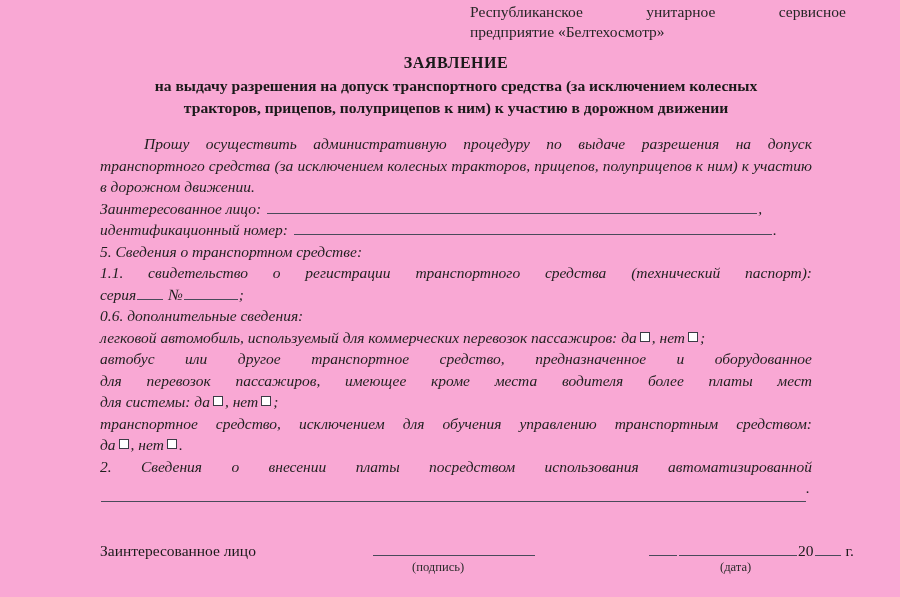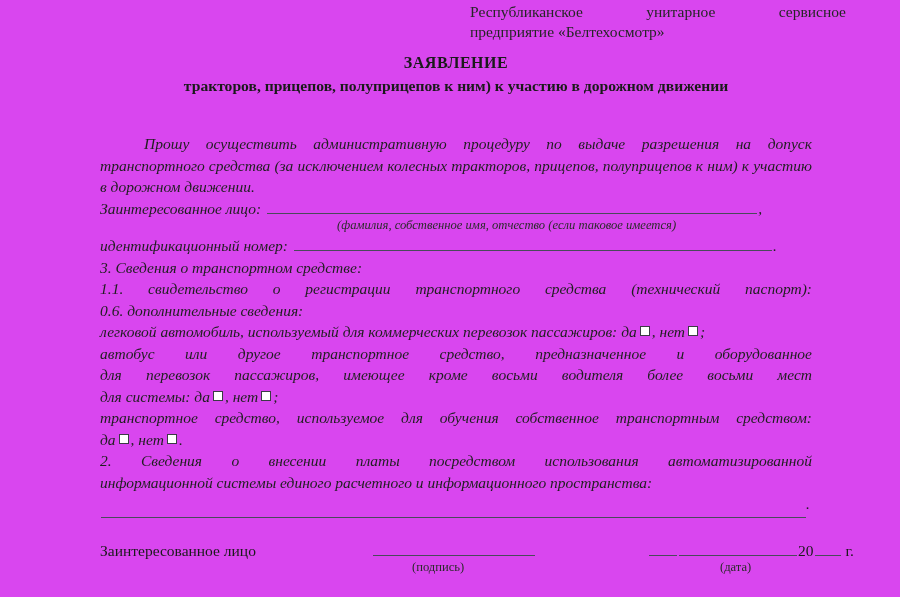--- a/index.html
+++ b/index.html
@@ -12,21 +12,21 @@
     height: 597px;
     overflow: hidden;
     font-family: "Liberation Serif", "DejaVu Serif", serif;
     color: #1a1a1a;
     -webkit-font-smoothing: antialiased;
   }
   .page {
     position: relative;
     width: 900px;
     height: 597px;
-    background: #d946ef;
+    background: #f9a8d4;
   }
 
   
   .org-header {
     position: absolute;
     left: 470px;
     top: 2px;
     width: 376px;
     font-size: 15.5px;
     line-height: 20px;
@@ -162,70 +162,71 @@
 <div class="page">
 
   <div class="org-header">
     <span class="ln">Республиканское унитарное сервисное</span>
     <span class="ln last">предприятие «Белтехосмотр»</span>
   </div>
 
   <div class="title-wrap">
     <div class="doc-title">ЗАЯВЛЕНИЕ</div>
     <div class="doc-subtitle">
+      <span class="sub-ln">на выдачу разрешения на допуск транспортного средства (за исключением колесных</span>
       <span class="sub-ln">тракторов, прицепов, полуприцепов к ним) к участию в дорожном движении</span>
     </div>
   </div>
 
   <div class="body-block">
 
     <p class="p-just">Прошу осуществить административную процедуру по выдаче разрешения на допуск транспортного средства (за исключением колесных тракторов, прицепов, полуприцепов к ним) к участию в дорожном движении.</p>
 
     <div class="line">
       <span>Заинтересованное лицо:</span><span class="rule" style="width:490px;margin-left:6px;"></span><span>,</span>
     </div>
-    <div class="cap-row">
-      <span class="caption cap-abs" style="left:237px;top:-1px;">(фамилия, собственное имя, отчество (если таковое имеется)</span>
-    </div>
 
     <div class="line">
       <span>идентификационный номер:</span><span class="rule" style="width:478px;margin-left:6px;"></span><span>.</span>
     </div>
 
-    <div class="line">3. Сведения о транспортном средстве:</div>
+    <div class="line">5. Сведения о транспортном средстве:</div>
 
     <div class="line-just-full">1.1. свидетельство о регистрации транспортного средства (технический паспорт):</div>
 
+    <div class="line">
+      <span>серия</span><span class="rule rule-xs"></span>
+      <span>№</span><span class="rule rule-s"></span><span>;</span>
+    </div>
 
     <div class="line">0.6. дополнительные сведения:</div>
 
     <div class="line">
       <span>легковой автомобиль, используемый для коммерческих перевозок пассажиров:</span>
       <span>да</span><span class="cbx"></span><span>,</span>
       <span>нет</span><span class="cbx"></span><span>;</span>
     </div>
 
     <div class="line-just-full">автобус или другое транспортное средство, предназначенное и оборудованное</div>
-    <div class="line-just-full">для перевозок пассажиров, имеющее кроме восьми водителя более восьми мест</div>
+    <div class="line-just-full">для перевозок пассажиров, имеющее кроме места водителя более платы мест</div>
 
     <div class="line">
       <span>для системы:</span>
       <span>да</span><span class="cbx"></span><span>,</span>
       <span>нет</span><span class="cbx"></span><span>;</span>
     </div>
 
-    <div class="line-just-full">транспортное средство, используемое для обучения собственное транспортным средством:</div>
+    <div class="line-just-full">транспортное средство, исключением для обучения управлению транспортным средством:</div>
 
     <div class="line">
       <span>да</span><span class="cbx"></span><span>,</span>
       <span>нет</span><span class="cbx"></span><span>.</span>
     </div>
 
     <div class="line-just-full">2. Сведения о внесении платы посредством использования автоматизированной</div>
-    <div class="line">информационной системы единого расчетного и информационного пространства:</div>
 
     <div class="line" style="position:relative;height:24px;">
       <span class="rule" style="width:705px;position:absolute;left:0;top:10px;"></span>
       <span style="position:absolute;left:706px;top:0;">.</span>
     </div>
 
   </div>
 
   <div class="footer">
     <div class="sig-row">

